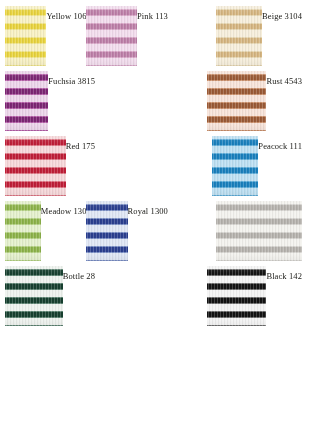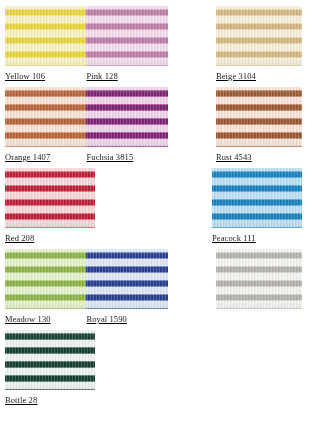--- a/index.html
+++ b/index.html
@@ -30,23 +30,22 @@
     display: flex;
     flex-direction: row;
     align-items: flex-start;
     justify-content: space-between;
     margin-bottom: 5px;
   }
   .swatch-row:last-child { margin-bottom: 0; }
 
   .swatch-cell {
     display: flex;
-    flex-direction: column;
+    flex-direction: row;
     width: 90px;
-    text-decoration: underline;
   }
   .swatch-cell.wide { width: 95px; margin-left: 48px; }
 
   
   .swatch {
     width: 100%;
     height: 60px;
     position: relative;
     overflow: hidden;
     background-repeat: repeat;
@@ -98,68 +97,68 @@
 
 <div class="chart">
 
   <div class="swatch-row">
     <div class="swatch-cell">
       <div class="swatch" title="Yellow 106" style="background-image: repeating-linear-gradient(rgb(248, 241, 196) 0px, rgb(248, 241, 196) 3px, rgb(239, 228, 139) 3px, rgb(239, 228, 139) 4px, rgb(232, 211, 63) 4px, rgb(232, 211, 63) 9px, rgb(239, 228, 139) 9px, rgb(239, 228, 139) 10px, rgb(248, 241, 196) 10px, rgb(248, 241, 196) 14px); background-color: rgb(248, 241, 196);"></div>
       <div class="swatch-label">Yellow 106</div>
     </div>
     <div class="swatch-cell">
       <div class="swatch" title="Pink 113" style="background-image: repeating-linear-gradient(rgb(242, 220, 237) 0px, rgb(242, 220, 237) 3px, rgb(217, 168, 200) 3px, rgb(217, 168, 200) 4px, rgb(189, 127, 168) 4px, rgb(189, 127, 168) 9px, rgb(217, 168, 200) 9px, rgb(217, 168, 200) 10px, rgb(242, 220, 237) 10px, rgb(242, 220, 237) 14px); background-color: rgb(242, 220, 237);"></div>
-      <div class="swatch-label">Pink 128</div>
+      <div class="swatch-label">Pink 113</div>
     </div>
     <div class="swatch-cell wide">
       <div class="swatch" title="Beige 3104" style="background-image: repeating-linear-gradient(rgb(246, 238, 219) 0px, rgb(246, 238, 219) 3px, rgb(230, 214, 178) 3px, rgb(230, 214, 178) 4px, rgb(213, 181, 129) 4px, rgb(213, 181, 129) 9px, rgb(230, 214, 178) 9px, rgb(230, 214, 178) 10px, rgb(246, 238, 219) 10px, rgb(246, 238, 219) 14px); background-color: rgb(246, 238, 219);"></div>
       <div class="swatch-label">Beige 3104</div>
     </div>
   </div>
 
   <div class="swatch-row">
-    <div class="swatch-cell">
-      <div class="swatch" title="Orange 1407" style="background-image: repeating-linear-gradient(rgb(247, 226, 214) 0px, rgb(247, 226, 214) 3px, rgb(215, 154, 118) 3px, rgb(215, 154, 118) 4px, rgb(181, 101, 60) 4px, rgb(181, 101, 60) 9px, rgb(215, 154, 118) 9px, rgb(215, 154, 118) 10px, rgb(247, 226, 214) 10px, rgb(247, 226, 214) 14px); background-color: rgb(247, 226, 214);"></div>
-      <div class="swatch-label">Orange 1407</div>
-    </div>
     <div class="swatch-cell">
       <div class="swatch" title="Fuchsia 3815" style="background-image: repeating-linear-gradient(rgb(236, 213, 234) 0px, rgb(236, 213, 234) 3px, rgb(180, 95, 168) 3px, rgb(180, 95, 168) 4px, rgb(124, 38, 115) 4px, rgb(124, 38, 115) 9px, rgb(180, 95, 168) 9px, rgb(180, 95, 168) 10px, rgb(236, 213, 234) 10px, rgb(236, 213, 234) 14px); background-color: rgb(236, 213, 234);"></div>
       <div class="swatch-label">Fuchsia 3815</div>
     </div>
     <div class="swatch-cell wide">
       <div class="swatch" title="Rust 4543" style="background-image: repeating-linear-gradient(rgb(247, 227, 217) 0px, rgb(247, 227, 217) 3px, rgb(201, 143, 107) 3px, rgb(201, 143, 107) 4px, rgb(154, 90, 54) 4px, rgb(154, 90, 54) 9px, rgb(201, 143, 107) 9px, rgb(201, 143, 107) 10px, rgb(247, 227, 217) 10px, rgb(247, 227, 217) 14px); background-color: rgb(247, 227, 217);"></div>
       <div class="swatch-label">Rust 4543</div>
     </div>
   </div>
 
   <div class="swatch-row">
     <div class="swatch-cell">
       <div class="swatch" title="Red 117" style="background-image: repeating-linear-gradient(rgb(246, 215, 217) 0px, rgb(246, 215, 217) 3px, rgb(221, 118, 132) 3px, rgb(221, 118, 132) 4px, rgb(191, 31, 56) 4px, rgb(191, 31, 56) 9px, rgb(221, 118, 132) 9px, rgb(221, 118, 132) 10px, rgb(246, 215, 217) 10px, rgb(246, 215, 217) 14px); background-color: rgb(246, 215, 217);"></div>
-      <div class="swatch-label">Red 208</div>
+      <div class="swatch-label">Red 175</div>
     </div>
     <div class="swatch-cell">
       <div class="swatch" title="Peacock 111" style="background-image: repeating-linear-gradient(rgb(188, 223, 242) 0px, rgb(188, 223, 242) 3px, rgb(95, 173, 216) 3px, rgb(95, 173, 216) 4px, rgb(26, 128, 189) 4px, rgb(26, 128, 189) 9px, rgb(95, 173, 216) 9px, rgb(95, 173, 216) 10px, rgb(188, 223, 242) 10px, rgb(188, 223, 242) 14px); background-color: rgb(188, 223, 242);"></div>
       <div class="swatch-label">Peacock 111</div>
     </div>
   </div>
 
   <div class="swatch-row">
     <div class="swatch-cell">
       <div class="swatch" title="Meadow 130" style="background-image: repeating-linear-gradient(rgb(228, 240, 204) 0px, rgb(228, 240, 204) 3px, rgb(180, 209, 132) 3px, rgb(180, 209, 132) 4px, rgb(140, 178, 74) 4px, rgb(140, 178, 74) 9px, rgb(180, 209, 132) 9px, rgb(180, 209, 132) 10px, rgb(228, 240, 204) 10px, rgb(228, 240, 204) 14px); background-color: rgb(228, 240, 204);"></div>
       <div class="swatch-label">Meadow 130</div>
     </div>
     <div class="swatch-cell">
       <div class="swatch" title="Royal 1110" style="background-image: repeating-linear-gradient(rgb(223, 230, 244) 0px, rgb(223, 230, 244) 3px, rgb(122, 142, 196) 3px, rgb(122, 142, 196) 4px, rgb(43, 63, 143) 4px, rgb(43, 63, 143) 9px, rgb(122, 142, 196) 9px, rgb(122, 142, 196) 10px, rgb(223, 230, 244) 10px, rgb(223, 230, 244) 14px); background-color: rgb(223, 230, 244);"></div>
-      <div class="swatch-label">Royal 1590</div>
+      <div class="swatch-label">Royal 1300</div>
     </div>
     <div class="swatch-cell wide">
       <div class="swatch" title="Grey 4541" style="background-image: repeating-linear-gradient(rgb(243, 242, 238) 0px, rgb(243, 242, 238) 3px, rgb(213, 211, 207) 3px, rgb(213, 211, 207) 4px, rgb(181, 178, 173) 4px, rgb(181, 178, 173) 9px, rgb(213, 211, 207) 9px, rgb(213, 211, 207) 10px, rgb(243, 242, 238) 10px, rgb(243, 242, 238) 14px); background-color: rgb(243, 242, 238);"></div>
     </div>
   </div>
 
   <div class="swatch-row">
     <div class="swatch-cell">
       <div class="swatch" title="Bottle 28" style="background-image: repeating-linear-gradient(rgb(238, 242, 238) 0px, rgb(238, 242, 238) 3px, rgb(93, 131, 114) 3px, rgb(93, 131, 114) 4px, rgb(23, 64, 47) 4px, rgb(23, 64, 47) 9px, rgb(93, 131, 114) 9px, rgb(93, 131, 114) 10px, rgb(238, 242, 238) 10px, rgb(238, 242, 238) 14px); background-color: rgb(238, 242, 238);"></div>
       <div class="swatch-label">Bottle 28</div>
     </div>
+    <div class="swatch-cell wide">
+      <div class="swatch" title="Black 142" style="background-image: repeating-linear-gradient(rgb(244, 244, 244) 0px, rgb(244, 244, 244) 3px, rgb(110, 110, 110) 3px, rgb(110, 110, 110) 4px, rgb(19, 19, 19) 4px, rgb(19, 19, 19) 9px, rgb(110, 110, 110) 9px, rgb(110, 110, 110) 10px, rgb(244, 244, 244) 10px, rgb(244, 244, 244) 14px); background-color: rgb(244, 244, 244);"></div>
+      <div class="swatch-label">Black 142</div>
+    </div>
   </div>
 
 </div>
 
 </body></html>

